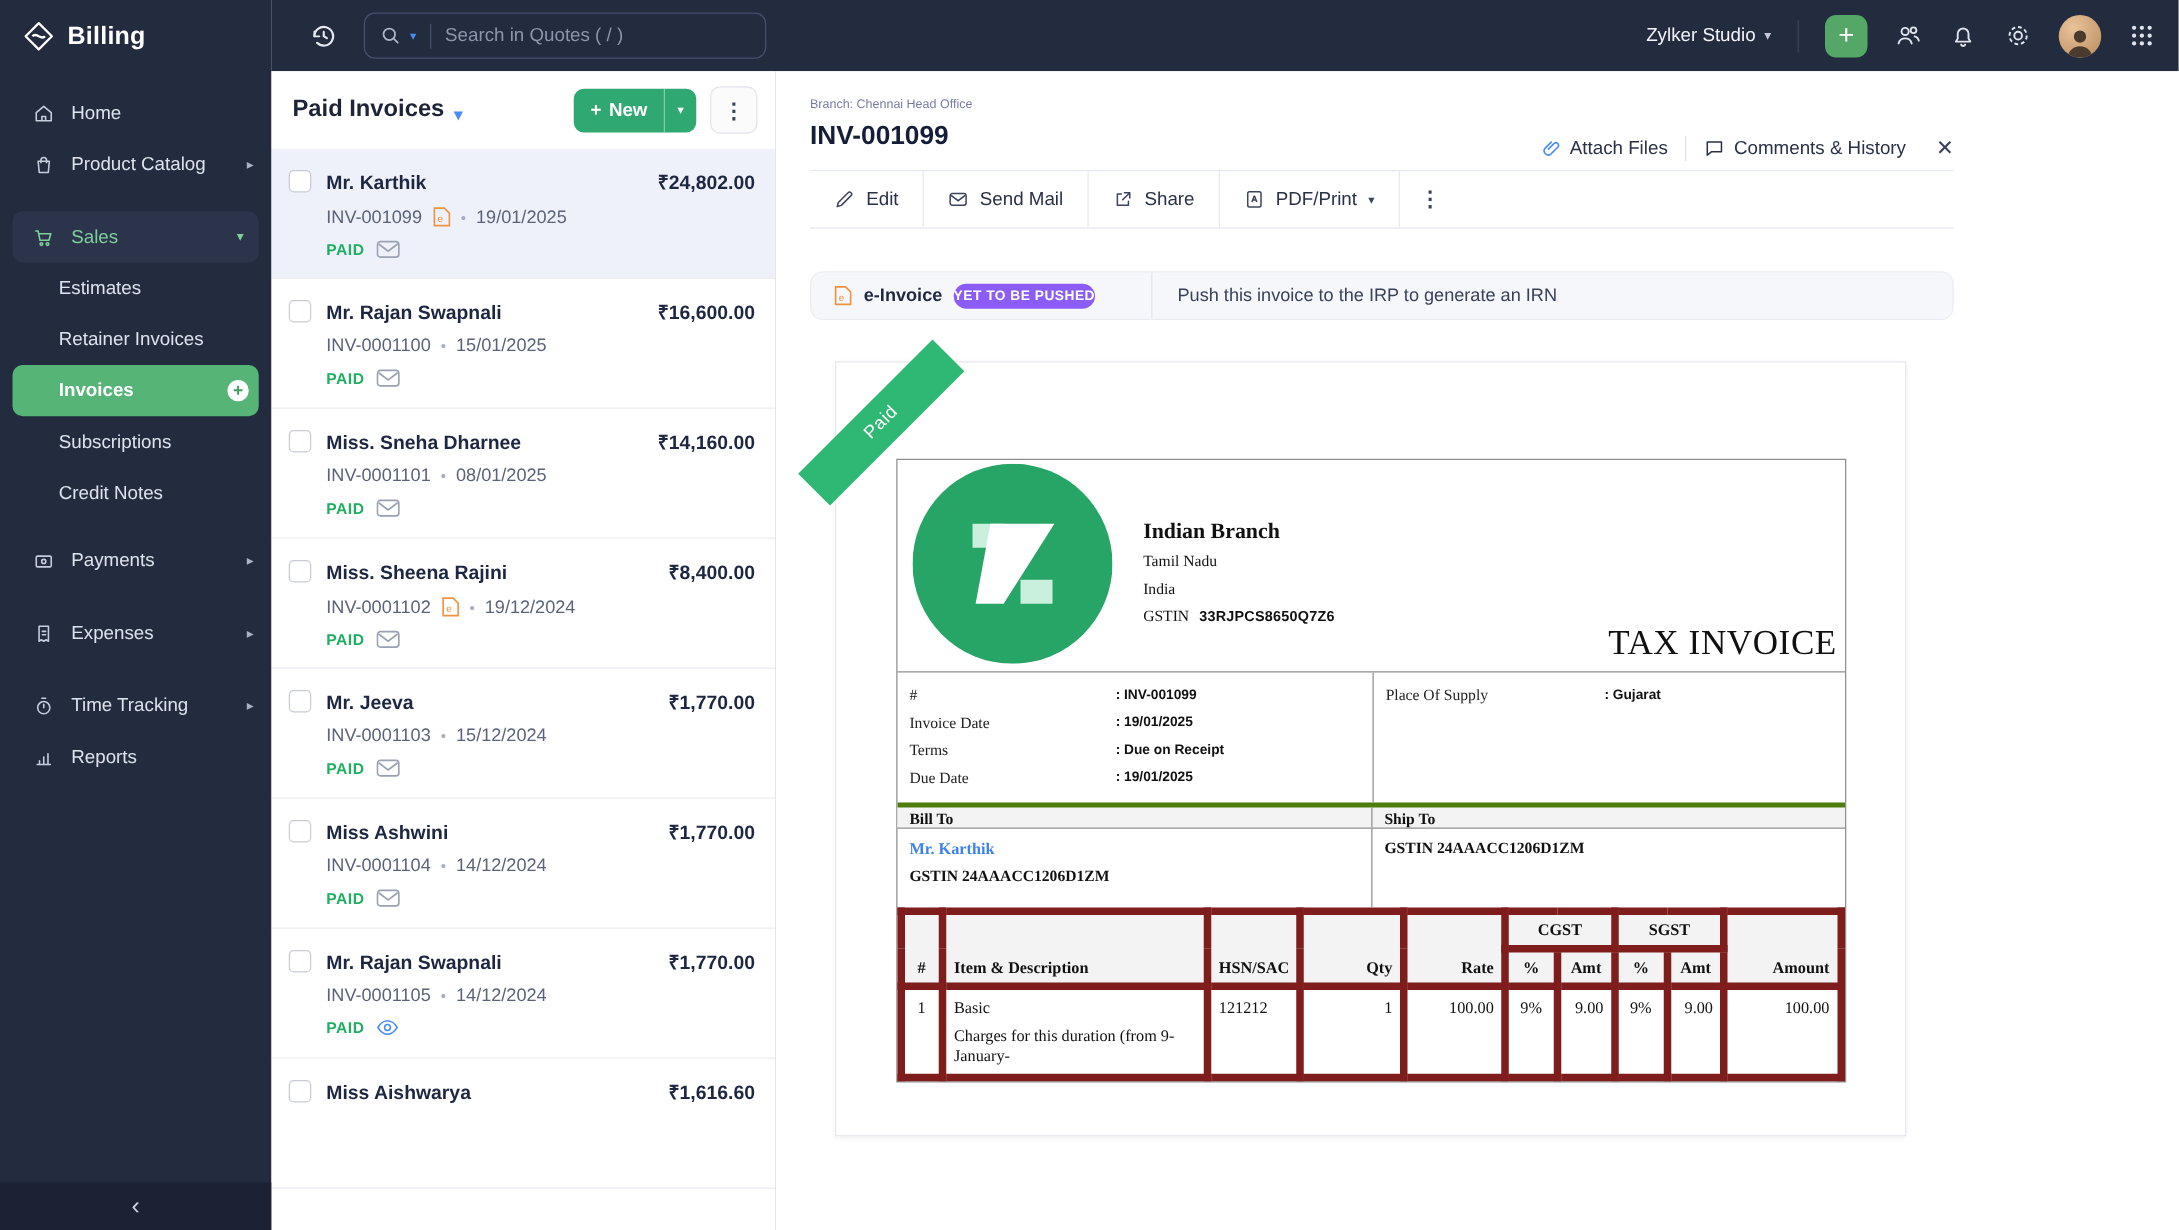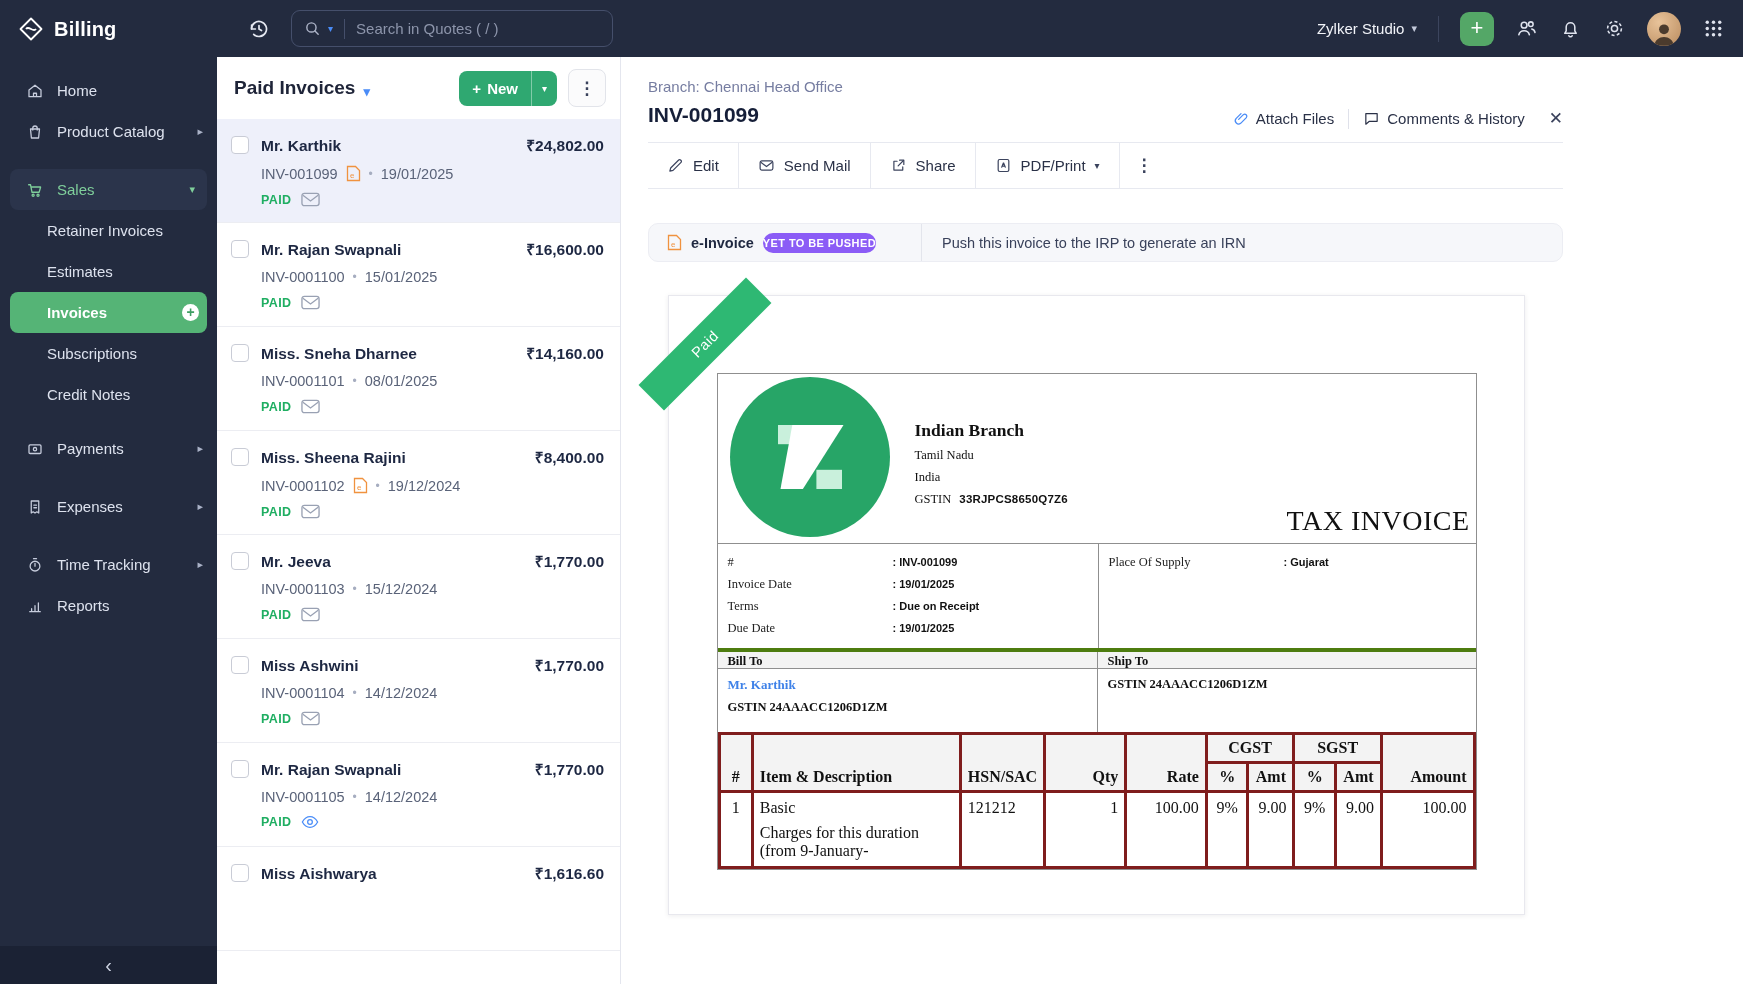--- a/index.html
+++ b/index.html
@@ -88,21 +88,21 @@
   .inv-line2 { margin-top:9px; display:flex; align-items:center; gap:8px; font-size:14.5px;
     color:#5a6379; }
   .inv-line2 .sep { color:#a6adc0; font-size:12px; }
   .inv-line3 { margin-top:10px; display:flex; align-items:center; gap:9px; }
   .paid-badge { font-size:12.5px; font-weight:700; color:#1fae62; letter-spacing:.4px; }
   .efile { width:15px; height:17px; }
 
   
   .detail { flex:1; background:#fff; overflow:hidden; }
   .detail-inner { margin-left:27px; width:915px; position:relative; }
-  .crumb { margin-top:21px; font-size:15px; color:#767da1; }
+  .crumb { margin-top:21px; font-size:10px; color:#767da1; }
   .doc-title { margin-top:8px; font-size:21px; font-weight:700; color:#151e38; }
   .head-actions { position:absolute; top:30px; right:0; display:flex; align-items:center; gap:14px; }
   .head-link { display:flex; align-items:center; gap:7px; font-size:15px; color:#2a3147; cursor:pointer; }
   .head-div { width:1px; height:20px; background:#dfe1ea; }
   .close-x { font-size:17px; color:#3a425c; margin-left:10px; cursor:pointer; }
 
   .toolbar { margin-top:15px; border-top:1px solid #e7e9f0; border-bottom:1px solid #e7e9f0;
     height:47px; display:flex; align-items:stretch; }
   .tool { display:flex; align-items:center; gap:9px; padding:0 19px; font-size:15px; color:#2a3147;
     border-right:1px solid #e7e9f0; cursor:pointer; }
@@ -156,21 +156,21 @@
   .bt-head { display:flex; border-top:4px solid #4d7c0f; background:#f3f3f3; height:20px; }
   .bt-head .cell { font-size:12.5px; font-weight:700; padding:2px 0 0 10px; }
   .bt-body { display:flex; border-top:1px solid #8f8f8f; height:64px; }
   .cell-l { width:380px; border-right:1px solid #8f8f8f; }
   .cell-r { flex:1; }
   .bt-body .cell-l, .bt-body .cell-r { padding:8px 10px; }
   .bill-name { color:#3f82e8; font-size:13px; font-weight:700; cursor:pointer; }
   .bill-gstin { font-size:12.5px; font-weight:700; margin-top:7px; }
   .ship-gstin { font-size:12.5px; font-weight:700; }
   table.items { width:100%; border-collapse:collapse; border-top:1px solid #8f8f8f; }
-  table.items th, table.items td { border:3px solid #7f1d1d; font-size:16px; }
+  table.items th, table.items td { border:6px solid #7f1d1d; font-size:13px; }
   table.items th { background:#f3f3f3; font-weight:700; padding:4px 6px; }
   table.items th.vb { vertical-align:bottom; }
   table.items td { padding:6px 6px; vertical-align:top; background:#fff; }
   .tr-r { text-align:right; } .tr-c { text-align:center; } .tr-l { text-align:left; }
   .item-desc { margin-top:7px; }
 </style>
 </head>
 <body>
 
 <div class="app">
@@ -207,24 +207,24 @@
         <svg class="icon16" viewBox="0 0 24 24" fill="none" stroke="#7fcf9b" stroke-width="1.7" stroke-linecap="round" stroke-linejoin="round">
             <path d="M3.5 5 h2.5 l2 10 h9.5 l2-7 H7"></path>
             <circle cx="9.5" cy="19" r="1.4"></circle>
             <circle cx="16" cy="19" r="1.4"></circle>
           </svg>
         <span class="grow">Sales</span>
         <span class="caret">▾</span>
       </div>
 
       <div class="sub-item">
+        <span>Estimates</span>
+      </div>
+      <div class="sub-item">
         <span>Retainer Invoices</span>
-      </div>
-      <div class="sub-item">
-        <span>Estimates</span>
       </div>
       <div class="sub-item selected">
         <span>Invoices</span>
         <span class="plus-circle">+</span>
       </div>
       <div class="sub-item">
         <span>Subscriptions</span>
       </div>
       <div class="sub-item">
         <span>Credit Notes</span>

